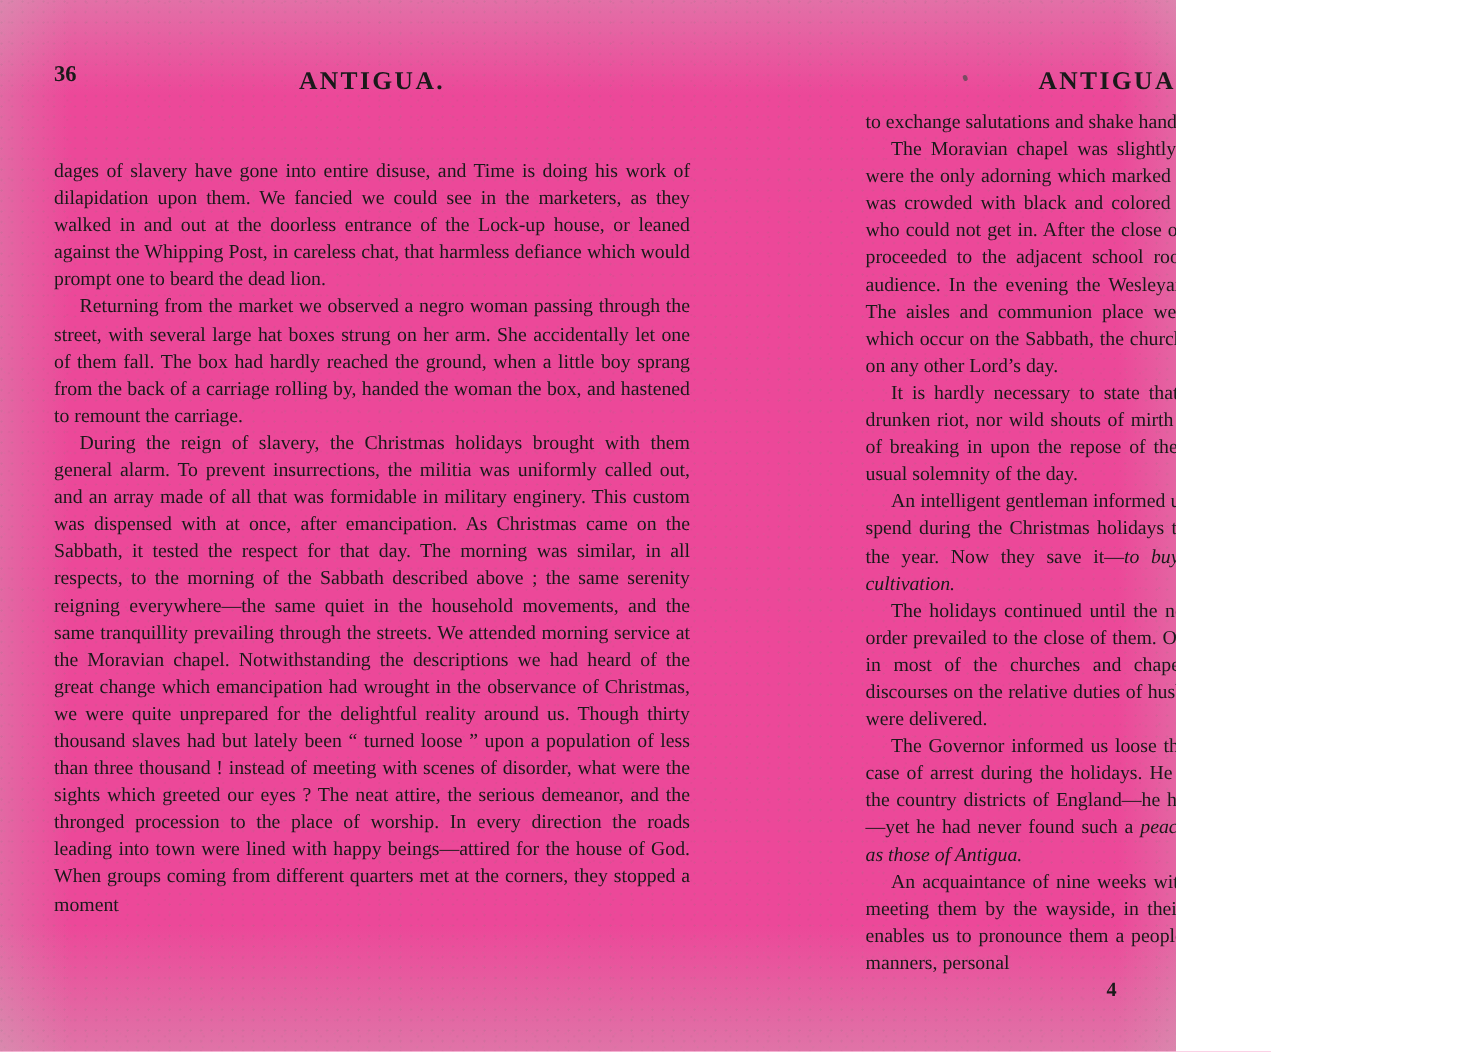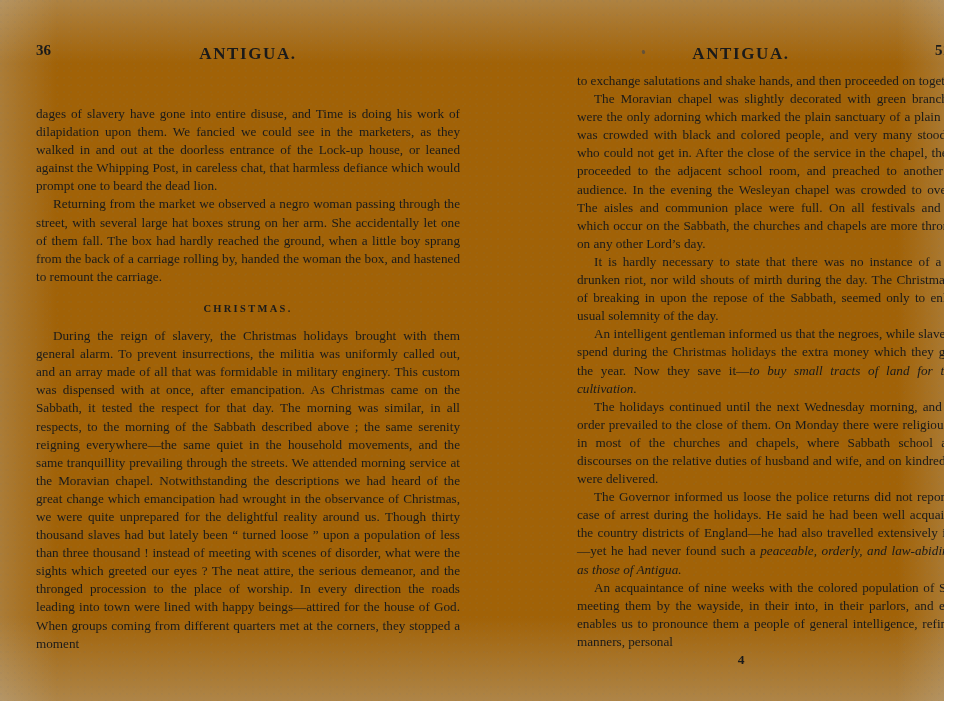--- a/index.html
+++ b/index.html
@@ -3,24 +3,24 @@
 <meta charset="utf-8">
 <style>
   html, body {
     margin: 0;
     padding: 0;
     background: #ffffff;
   }
 
   #page {
     position: relative;
-    width: 944px;
+    width: 784px;
     height: 701px;
     overflow: hidden;
-    background-color: #a16207;
+    background-color: #ec4899;
     font-family: "Liberation Serif", "DejaVu Serif", serif;
     color: #1a1a1a;
   }
 
   
   #paper-noise {
     position: absolute;
     inset: 0;
     pointer-events: none;
     z-index: 3;
@@ -158,21 +158,20 @@
       <span class="head-smudge"></span>
       <span class="head-title">ANTIGUA.</span>
       <span class="folio folio-right">51</span>
     </div>
 
     <div class="column col-left">
       <div id="left-pre">
           <p class="noindent">dages of slavery have gone into entire disuse, and Time is doing his work of dilapidation upon them.  We fancied we could see in the marketers, as they walked in and out at the doorless entrance of the Lock-up house, or leaned against the Whipping Post, in careless chat, that harmless defiance which would prompt one to beard the dead lion.</p>
           <p>Returning from the market we observed a negro woman passing through the street, with several large hat boxes strung on her arm.  She accidentally let one of them fall.  The box had hardly reached the ground, when a little boy sprang from the back of a carriage rolling by, handed the woman the box, and hastened to remount the carriage.</p>
         </div>
-      <div class="section-head">CHRISTMAS.</div>
       <div id="left-post">
           <p>During the reign of slavery, the Christmas holidays brought with them general alarm.  To prevent insurrections, the militia was uniformly called out, and an array made of all that was formidable in military enginery.  This custom was dispensed with at once, after emancipation.  As Christmas came on the Sabbath, it tested the respect for that day.  The morning was similar, in all respects, to the morning of the Sabbath described above ;  the same serenity reigning everywhere—the same quiet in the household movements, and the same tranquillity prevailing through the streets.  We attended morning service at the Moravian chapel.  Notwithstanding the descriptions we had heard of the great change which emancipation had wrought in the observance of Christmas, we were quite unprepared for the delightful reality around us.  Though thirty thousand slaves had but lately been “ turned loose ” upon a population of less than three thousand !  instead of meeting with scenes of disorder, what were the sights which greeted our eyes ?  The neat attire, the serious demeanor, and the thronged procession to the place of worship.  In every direction the roads leading into town were lined with happy beings—attired for the house of God.  When groups coming from different quarters met at the corners, they stopped a moment</p>
         </div>
     </div>
 
     <div class="column col-right">
       <div id="right-body">
           <p class="noindent"><span>to exchange salutations and shake hands, and then proceeded on together.</span></p>
           <p><span>The Moravian chapel was slightly decorated with green branches.  They were the only adorning which marked the plain sanctuary of a plain people.  It was crowded with black and colored people, and very many stood without, who could not get in.  After the close of the service in the chapel, the minister proceeded to the adjacent school room, and preached to another crowded audience.  In the evening the Wesleyan chapel was crowded to overflowing.  The aisles and communion place were full.  On all festivals and holidays, which occur on the Sabbath, the churches and chapels are more thronged than on any other Lord’s day.</span></p>
           <p><span>It is hardly necessary to state that there was no instance of a dance or drunken riot, nor wild shouts of mirth during the day.  The Christmas, instead of breaking in upon the repose of the Sabbath, seemed only to enhance the usual solemnity of the day.</span></p>

